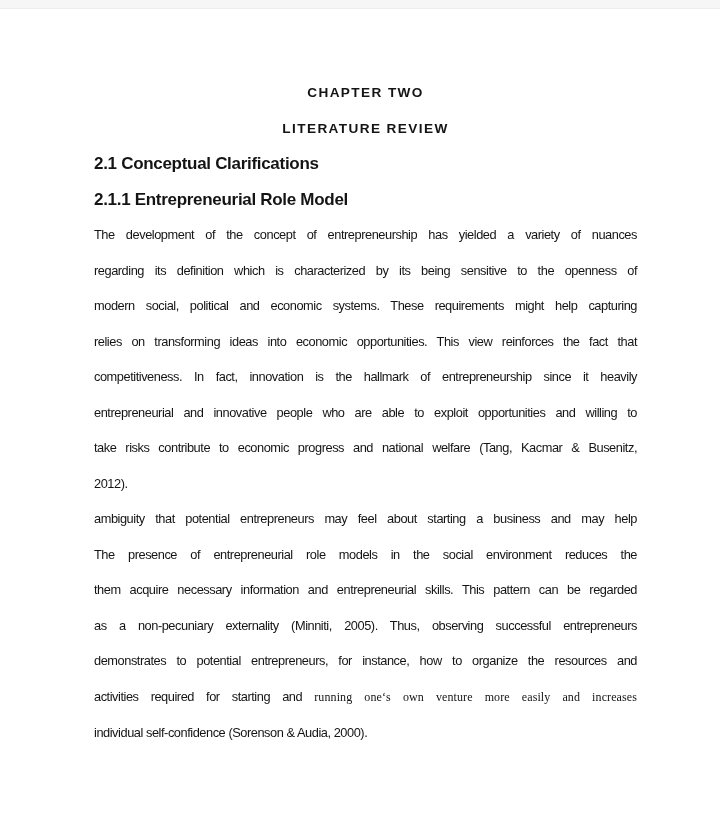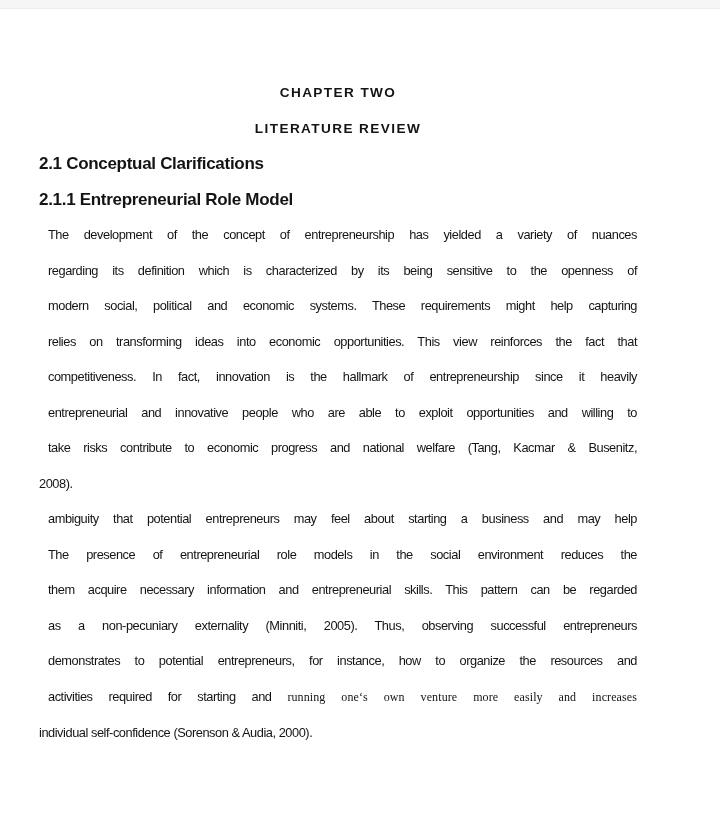--- a/index.html
+++ b/index.html
@@ -14,32 +14,31 @@
     font-family: "Liberation Sans", sans-serif;
     color: #141414;
     position: relative;
   }
   .top-strip {
     height: 8px;
     background: #f6f6f6;
     border-bottom: 1px solid #ededed;
   }
   .content {
-    padding: 66px 83px 0 39px; 
+    padding: 66px 83px 0 94px; 
   }
   .line {
     line-height: 35.5px;
     font-size: 12.8px;
     letter-spacing: -0.45px;
     white-space: normal;
   }
   .just {
     text-align: justify;
     text-align-last: justify;
-    margin-left: 9px;
   }
   .left  { text-align: left; }
   .center{ text-align: center; }
   .doc-title {
     font-weight: bold;
     font-size: 13.6px;
     letter-spacing: 1.4px;
   }
   .heading {
     font-weight: bold;
@@ -65,21 +64,21 @@
   <div class="line left heading">2.1 Conceptual Clarifications</div>
   <div class="line left heading">2.1.1 Entrepreneurial Role Model</div>
 
   <div class="line just">The development of the concept of entrepreneurship has yielded a variety of nuances</div>
   <div class="line just">regarding its definition which is characterized by its being sensitive to the openness of</div>
   <div class="line just">modern social, political and economic systems. These requirements might help capturing</div>
   <div class="line just">relies on transforming ideas into economic opportunities. This view reinforces the fact that</div>
   <div class="line just">competitiveness. In fact, innovation is the hallmark of entrepreneurship since it heavily</div>
   <div class="line just">entrepreneurial and innovative people who are able to exploit opportunities and willing to</div>
   <div class="line just">take risks contribute to economic progress and national welfare (Tang, Kacmar &amp; Busenitz,</div>
-  <div class="line left">2008).</div>
+  <div class="line left">2012).</div>
 
   <div class="line just">ambiguity that potential entrepreneurs may feel about starting a business and may help</div>
   <div class="line just">The presence of entrepreneurial role models in the social environment reduces the</div>
   <div class="line just">them acquire necessary information and entrepreneurial skills. This pattern can be regarded</div>
   <div class="line just">as a non-pecuniary externality (Minniti, 2005). Thus, observing successful entrepreneurs</div>
   <div class="line just">demonstrates to potential entrepreneurs, for instance, how to organize the resources and</div>
   <div class="line just">
     <span>activities required for starting and</span>
     <span class="serif-seg">running one‘s own venture more easily and increases</span>
   </div>

